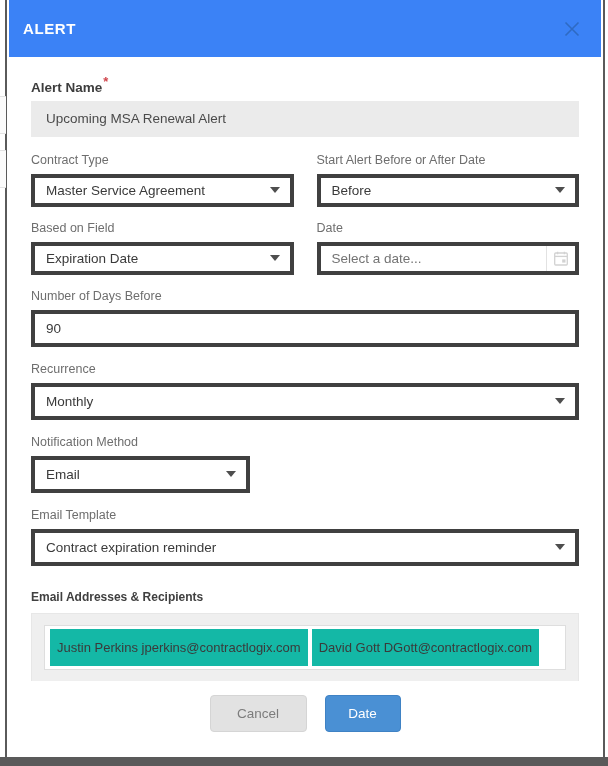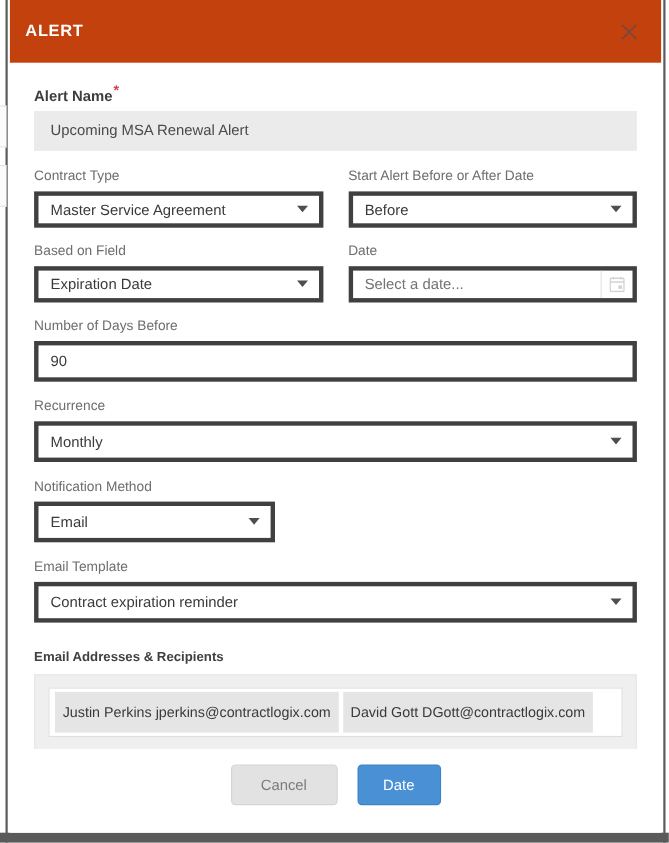--- a/index.html
+++ b/index.html
@@ -54,21 +54,21 @@
     top: 0;
     width: 592px;
     height: 757px;
     background: #ffffff;
     display: flex;
     flex-direction: column;
   }
 
   .modal-header {
     height: 57px;
-    background: #c2410c;
+    background: #3b82f6;
     flex: 0 0 auto;
     display: flex;
     align-items: center;
     justify-content: space-between;
     padding: 0 16px 0 14px;
   }
   .modal-title {
     color: #ffffff;
     font-size: 15px;
     font-weight: bold;
@@ -180,21 +180,21 @@
     background: #ffffff;
     border: 1px solid #dedede;
     min-height: 31px;
     display: flex;
     align-items: center;
     gap: 4px;
     padding: 3px 5px;
     overflow: hidden;
   }
   .chip {
-    background: #e5e5e5;
+    background: #14b8a6;
     color: #3a3a3a;
     font-size: 13px;
     padding: 11px 7px;
     white-space: nowrap;
     cursor: pointer;
   }
 
   
   .modal-footer {
     flex: 0 0 auto;

